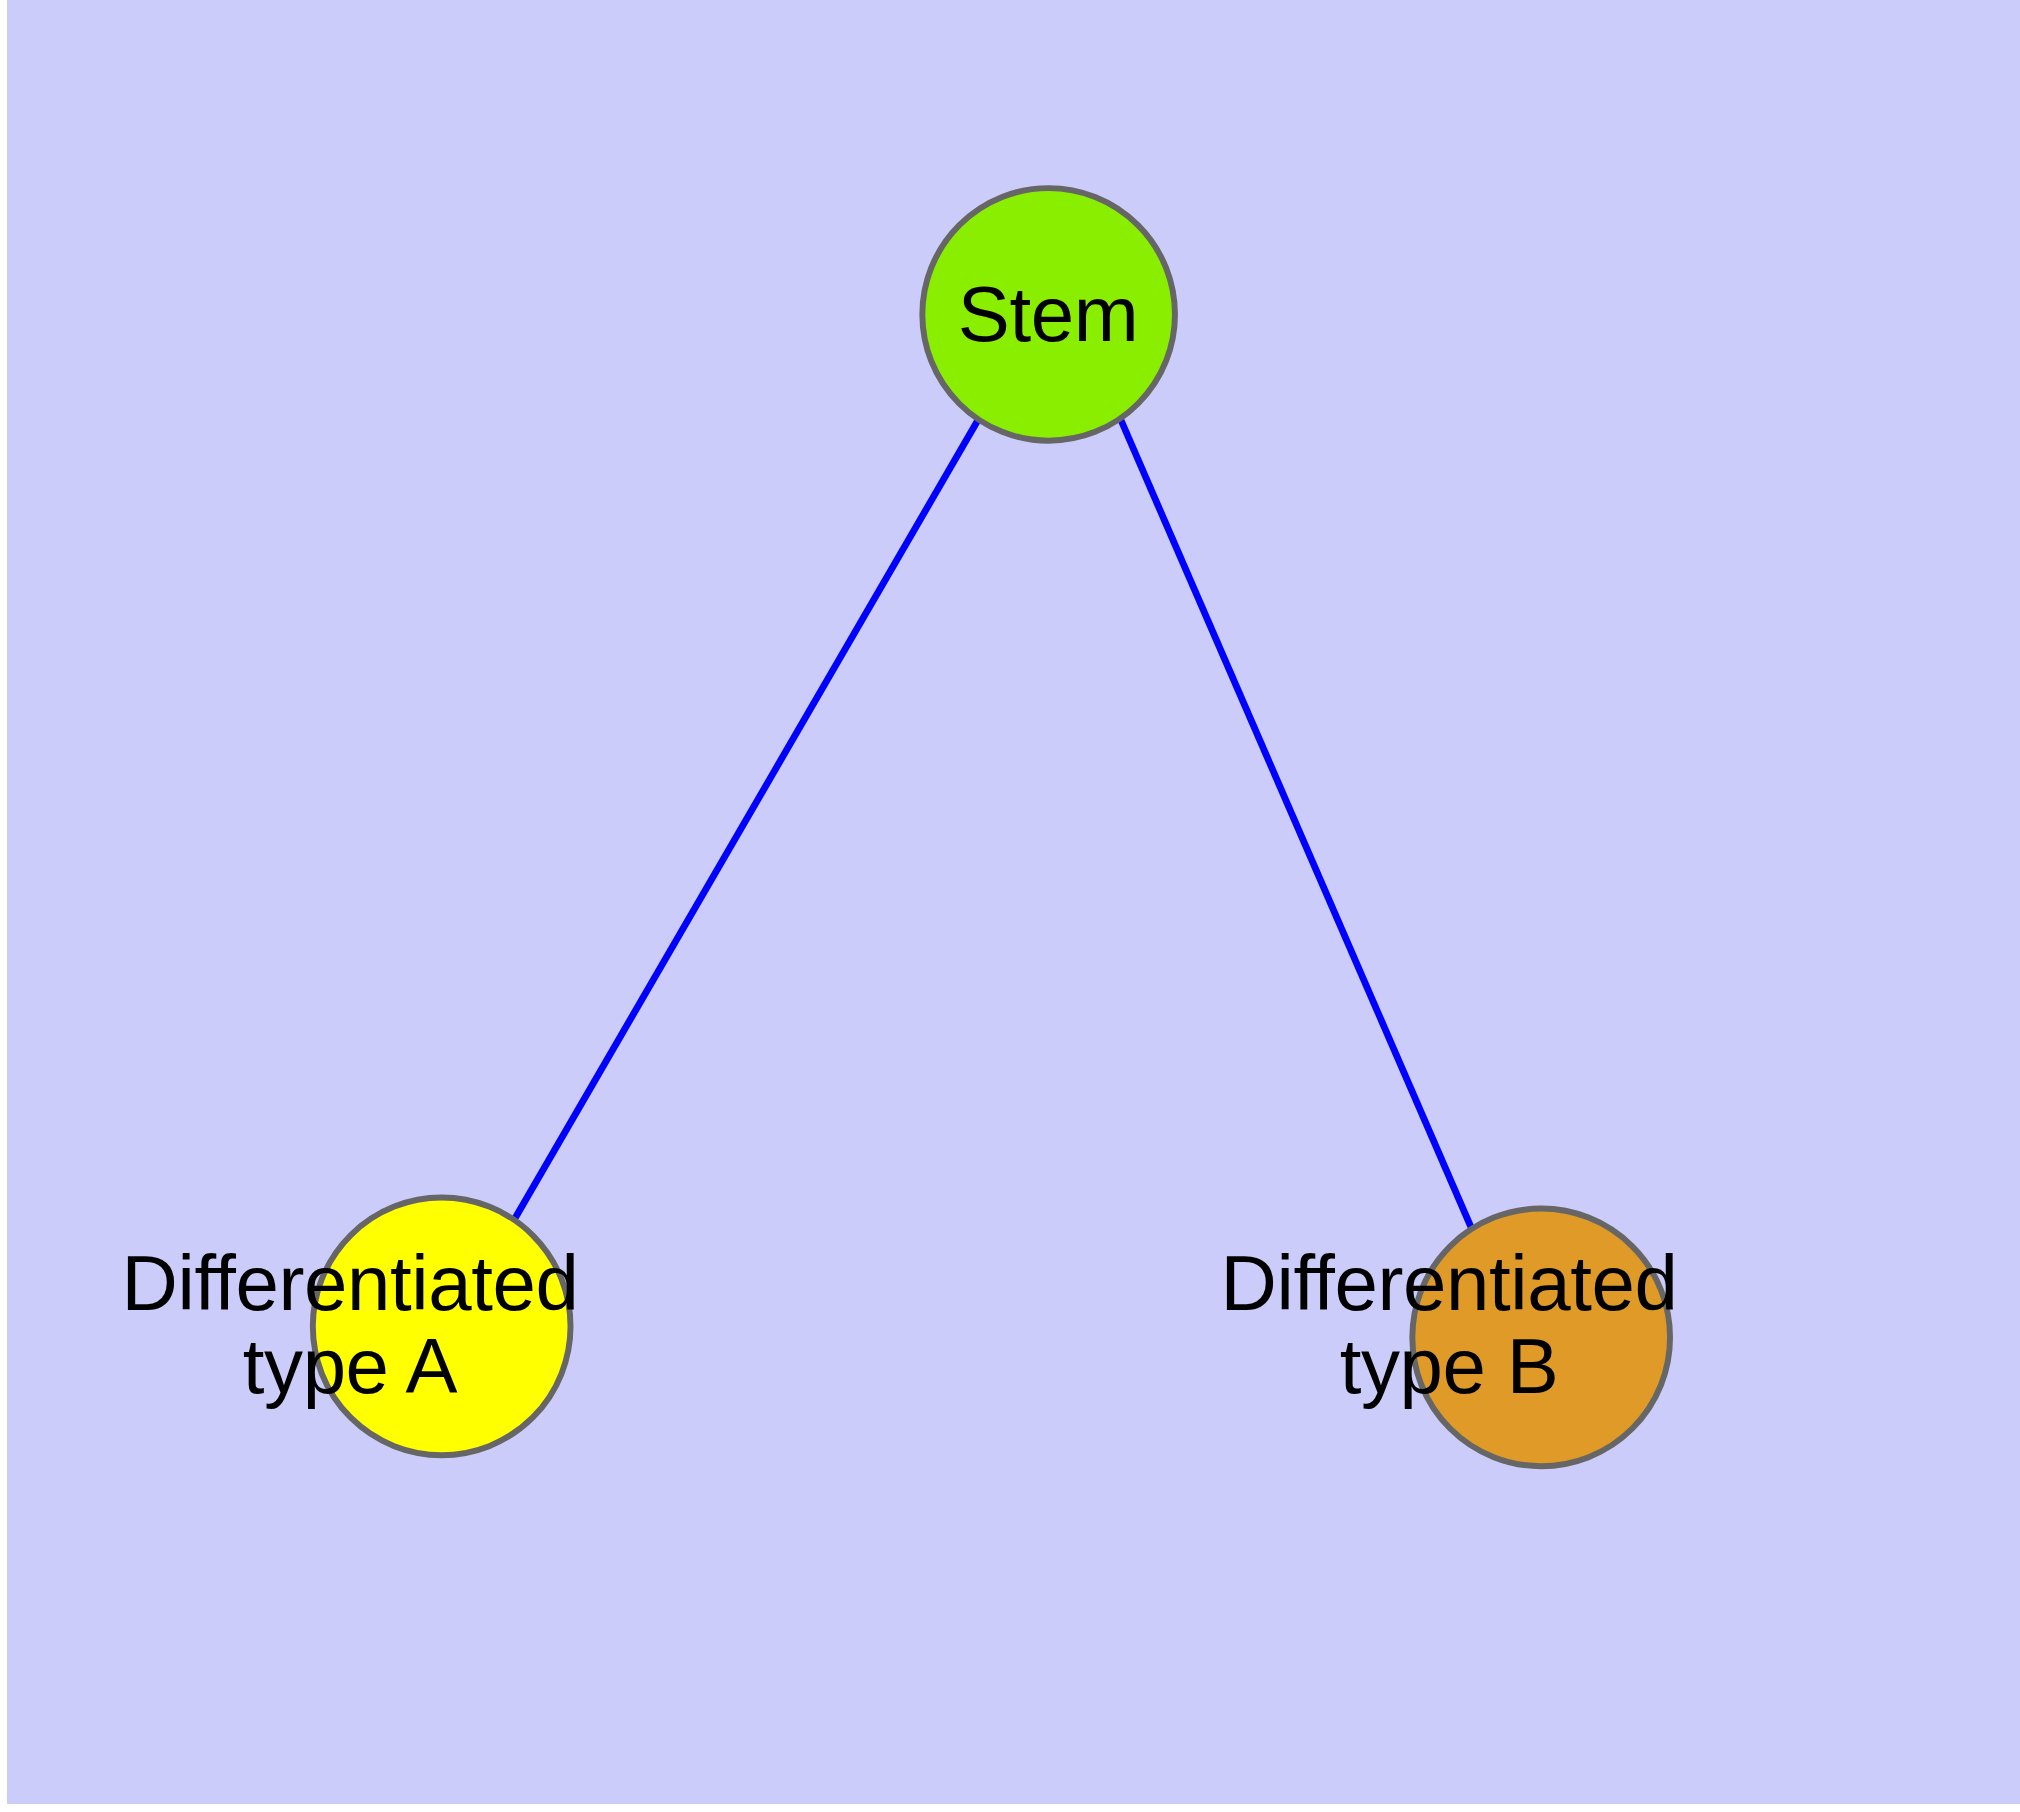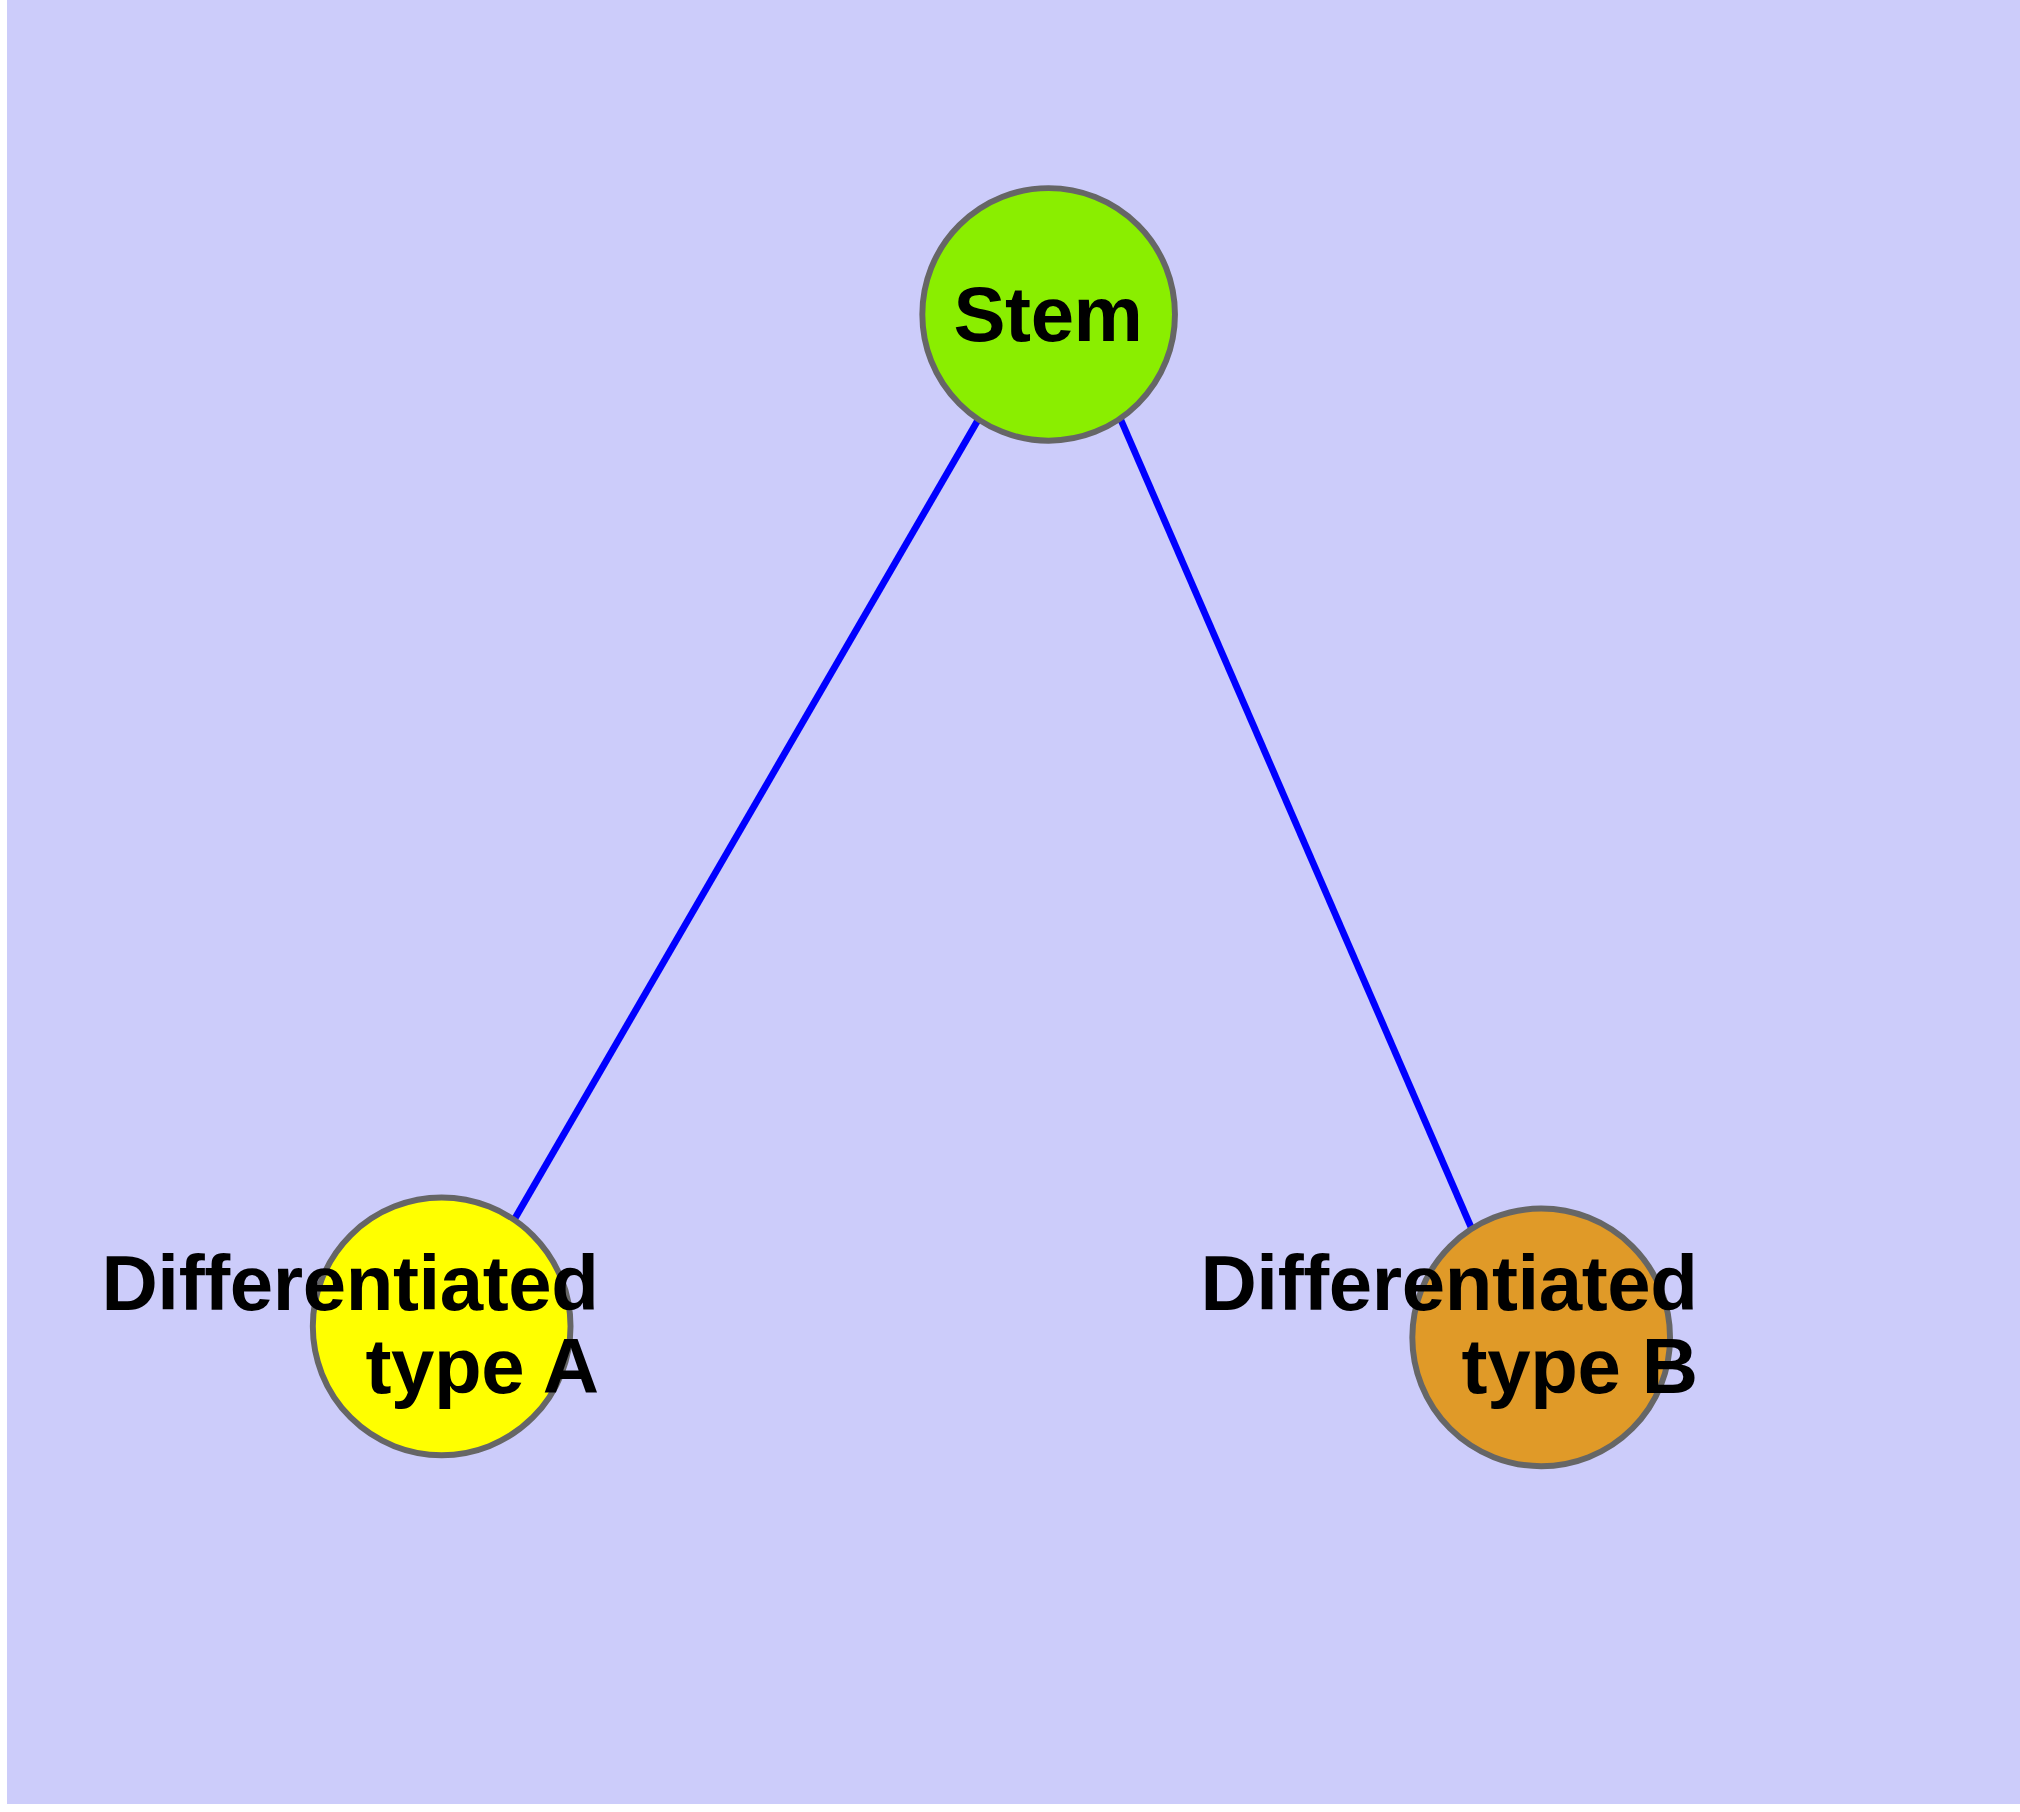--- a/index.html
+++ b/index.html
@@ -26,25 +26,25 @@
     position: absolute;
     left: 0;
     top: 0;
     width: 2021px;
     height: 1812px;
     overflow: visible;
   }
   .node-label {
     position: absolute;
     font-family: "Liberation Sans", sans-serif;
-    font-weight: bold;
+    font-weight: normal;
     font-size: 78px;
     line-height: 1.06;
     color: #000000;
-    text-align: right;
+    text-align: center;
     white-space: pre;
     letter-spacing: -0.4px;
     transform: translate(-50%, -50%);
     pointer-events: none;
   }
   .node-label.single { font-size: 78px; }
 </style>
 </head>
 <body>
 

